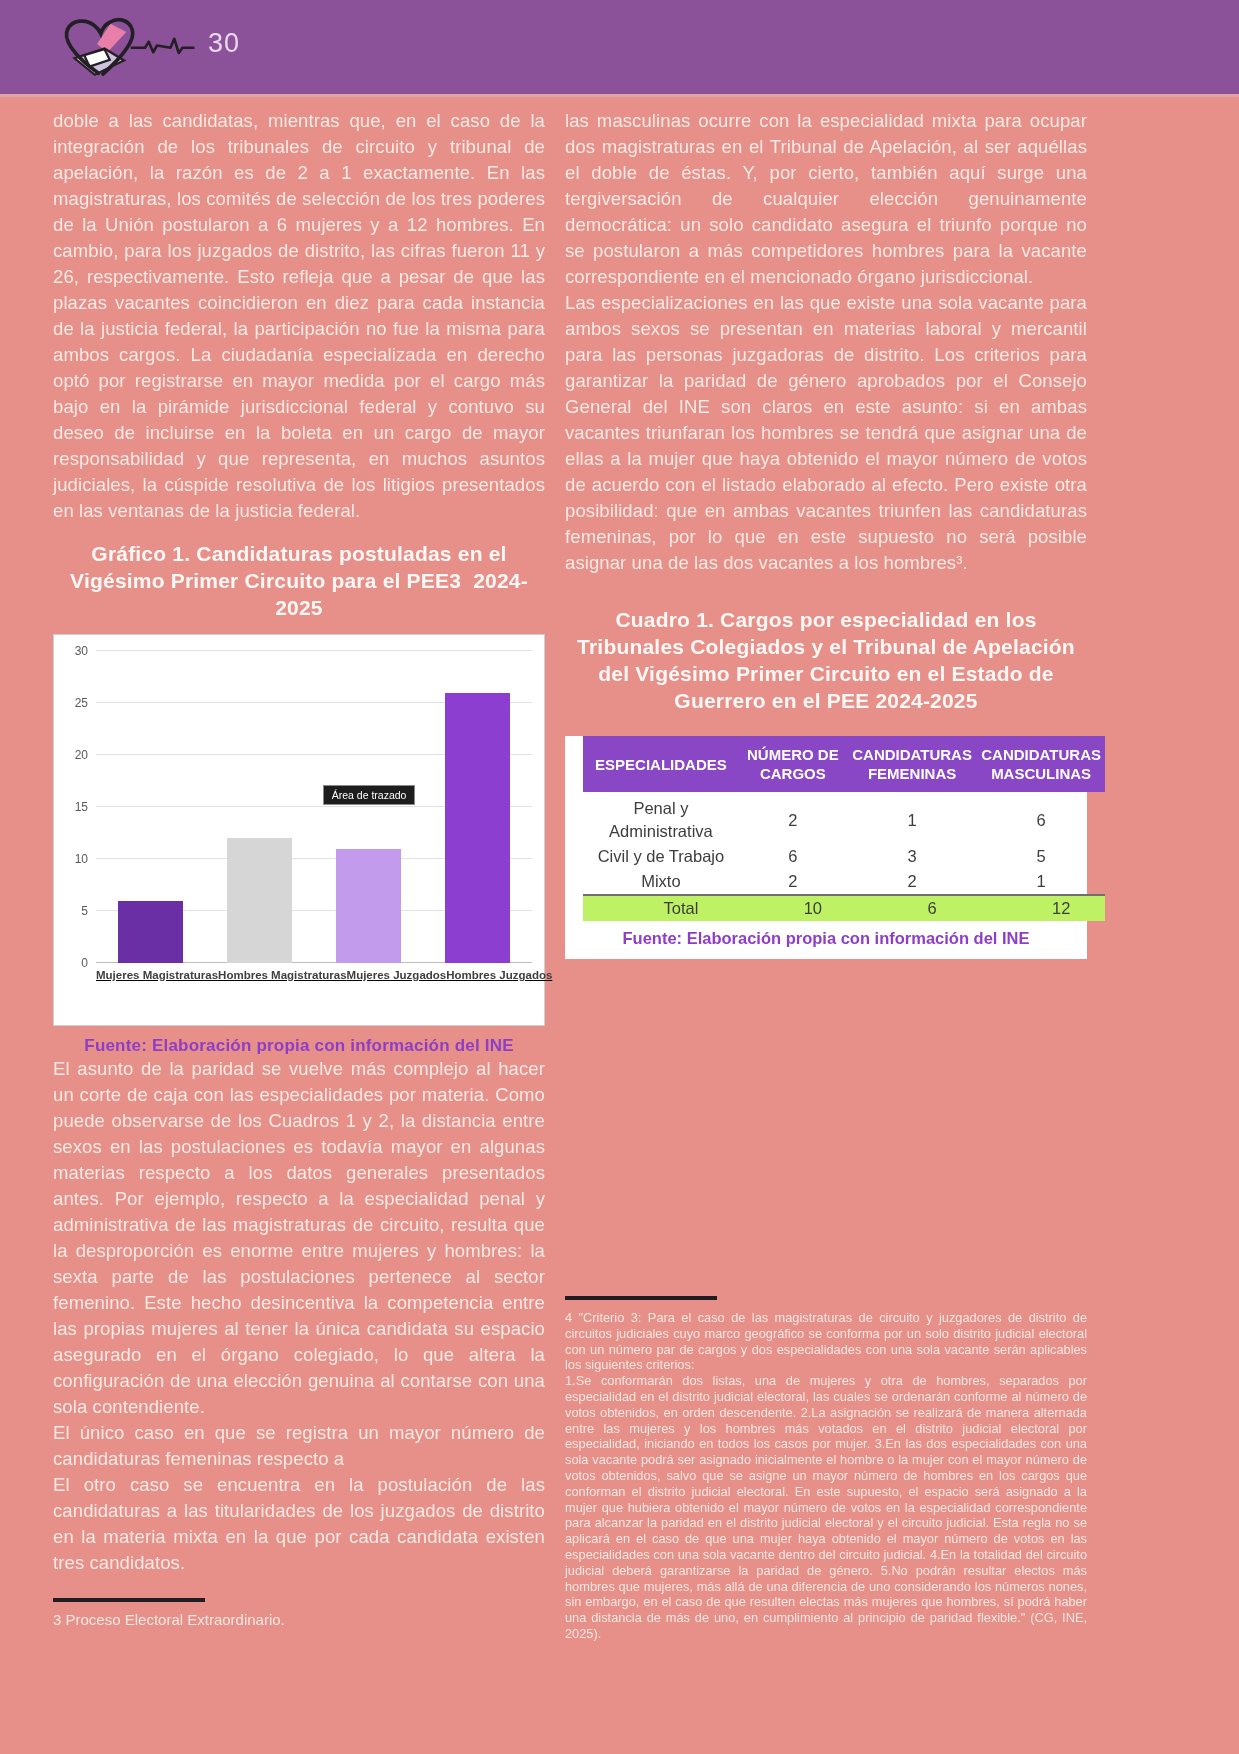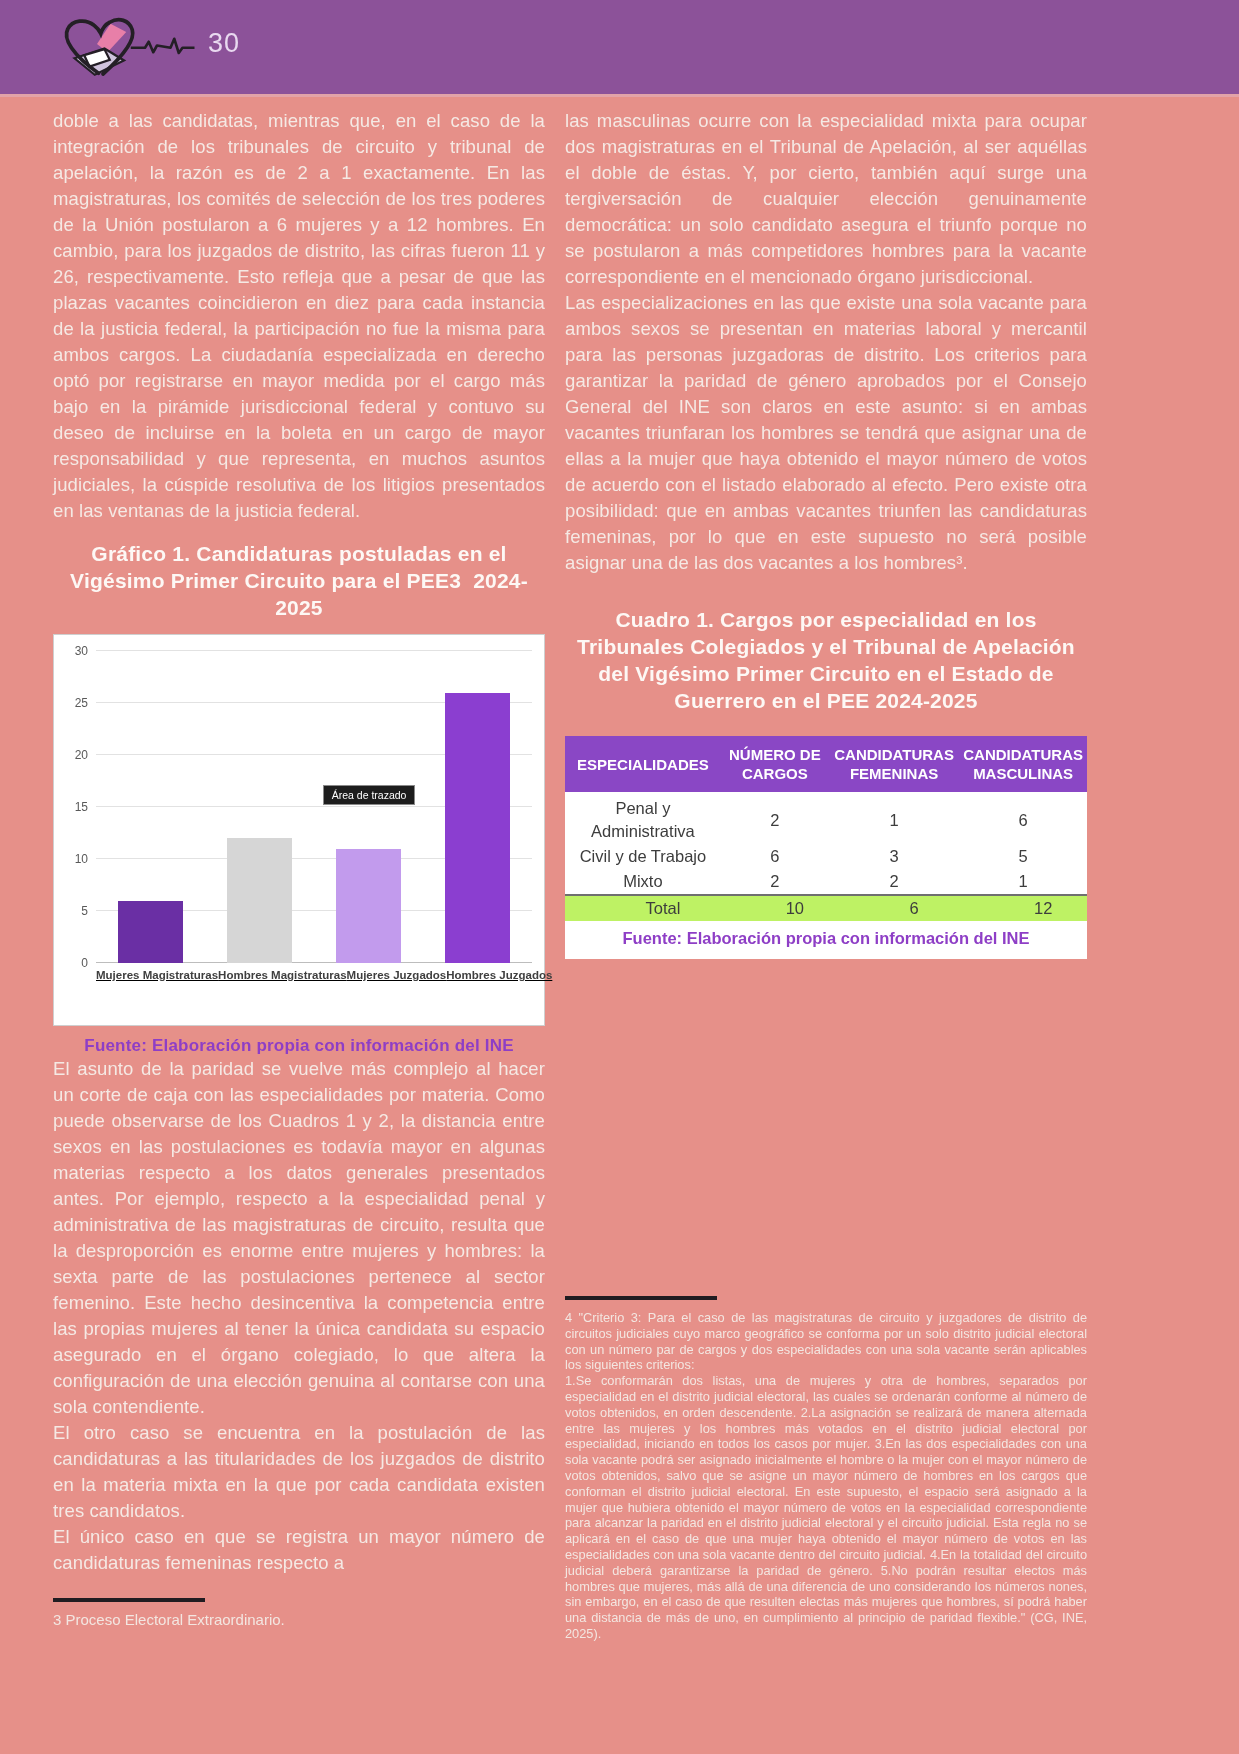--- a/index.html
+++ b/index.html
@@ -67,21 +67,21 @@
     padding:3px 8px; border:1px solid #8a8a8a; white-space:nowrap;text-align:right;
   }
   .x-labels{display:flex; margin-left:34px; margin-top:6px;text-decoration:underline;}
   .x-label{
     flex:1; text-align:center; font-size:11.5px; font-weight:bold;
     color:#3f3f3f; white-space:nowrap;
   }
 
   
   .table-block{margin-top:22px; background:#fff;}
-  table.cuadro{width:100%; border-collapse:collapse;}
+  table.cuadro{width:100%; border-collapse:collapse;margin-left:18px;}
   table.cuadro th{
     background:#8a47c5; color:#fff; font-size:15px; line-height:19px;
     font-weight:bold; text-align:center; padding:9px 4px;
   }
   table.cuadro td{
     font-size:16.5px; color:#3d3d3d; text-align:center;
     padding:1px 4px; line-height:23px;
   }
   table.cuadro tr:first-child td{padding-top:5px;}
   table.cuadro tr.total td{background:#bef264; border-top:2px solid #6f6f6f;padding-left:44px;}
@@ -163,22 +163,22 @@
         <div class="x-label">Mujeres Magistraturas</div>
         <div class="x-label">Hombres Magistraturas</div>
         <div class="x-label">Mujeres Juzgados</div>
         <div class="x-label">Hombres Juzgados</div>
       </div>
     </div>
 
     <div class="source">Fuente: Elaboración propia con información del INE</div>
 
     <p class="body mt-big">El asunto de la paridad se vuelve más complejo al hacer un corte de caja con las especialidades por materia. Como puede observarse de los Cuadros 1 y 2, la distancia entre sexos en las postulaciones es todavía mayor en algunas materias respecto a los datos generales presentados antes. Por ejemplo, respecto a la especialidad penal y administrativa de las magistraturas de circuito, resulta que la desproporción es enorme entre mujeres y hombres: la sexta parte de las postulaciones pertenece al sector femenino. Este hecho desincentiva la competencia entre las propias mujeres al tener la única candidata su espacio asegurado en el órgano colegiado, lo que altera la configuración de una elección genuina al contarse con una sola contendiente.</p>
+    <p class="body mt">El único caso en que se registra un mayor número de candidaturas femeninas respecto a</p>
     <p class="body mt">El otro caso se encuentra en la postulación de las candidaturas a las titularidades de los juzgados de distrito en la materia mixta en la que por cada candidata existen tres candidatos.</p>
-    <p class="body mt">El único caso en que se registra un mayor número de candidaturas femeninas respecto a</p>
 
     <div class="fn-left-block">
       <div class="fnrule"></div>
       <div class="footnote fn-left">3 Proceso Electoral Extraordinario.</div>
     </div>
   </div>
 
   <div class="col col-right">
     <p class="body">las masculinas ocurre con la especialidad mixta para ocupar dos magistraturas en el Tribunal de Apelación, al ser aquéllas el doble de éstas. Y, por cierto, también aquí surge una tergiversación de cualquier elección genuinamente democrática: un solo candidato asegura el triunfo porque no se postularon a más competidores hombres para la vacante correspondiente en el mencionado órgano jurisdiccional.</p>
     <p class="body mt28">Las especializaciones en las que existe una sola vacante para ambos sexos se presentan en materias laboral y mercantil para las personas juzgadoras de distrito. Los criterios para garantizar la paridad de género aprobados por el Consejo General del INE son claros en este asunto: si en ambas vacantes triunfaran los hombres se tendrá que asignar una de ellas a la mujer que haya obtenido el mayor número de votos de acuerdo con el listado elaborado al efecto. Pero existe otra posibilidad: que en ambas vacantes triunfen las candidaturas femeninas, por lo que en este supuesto no será posible asignar una de las dos vacantes a los hombres³.</p>

